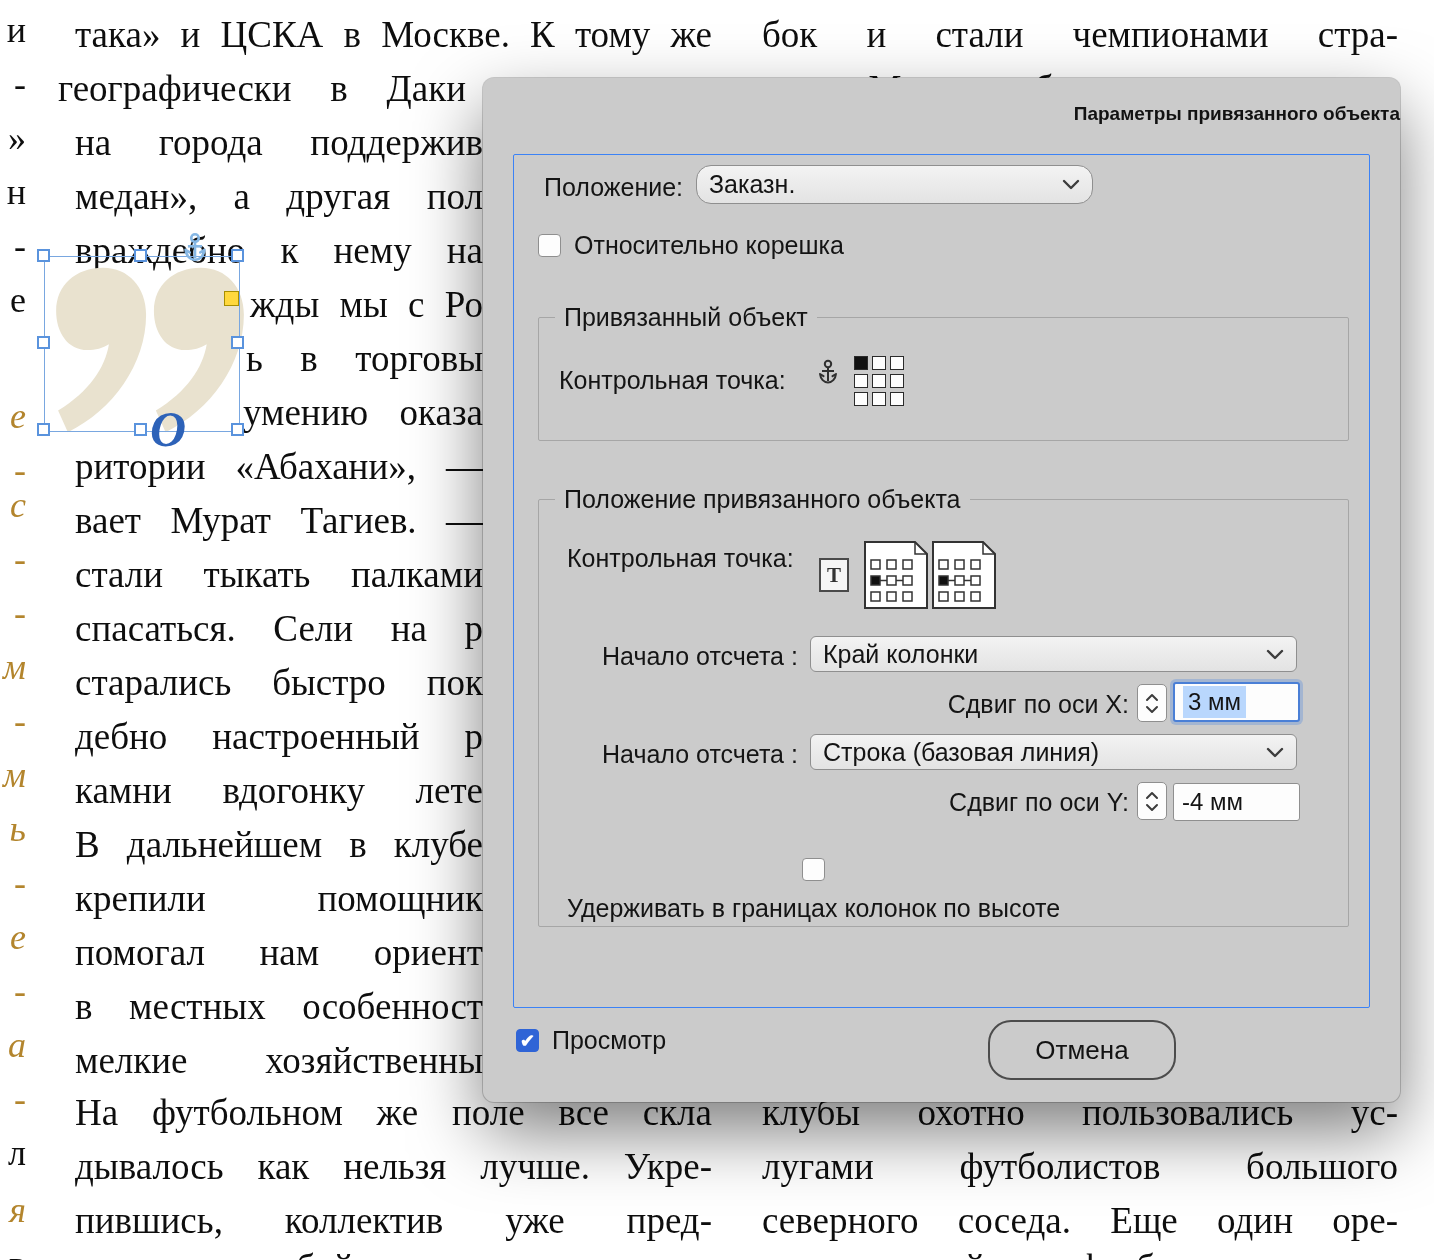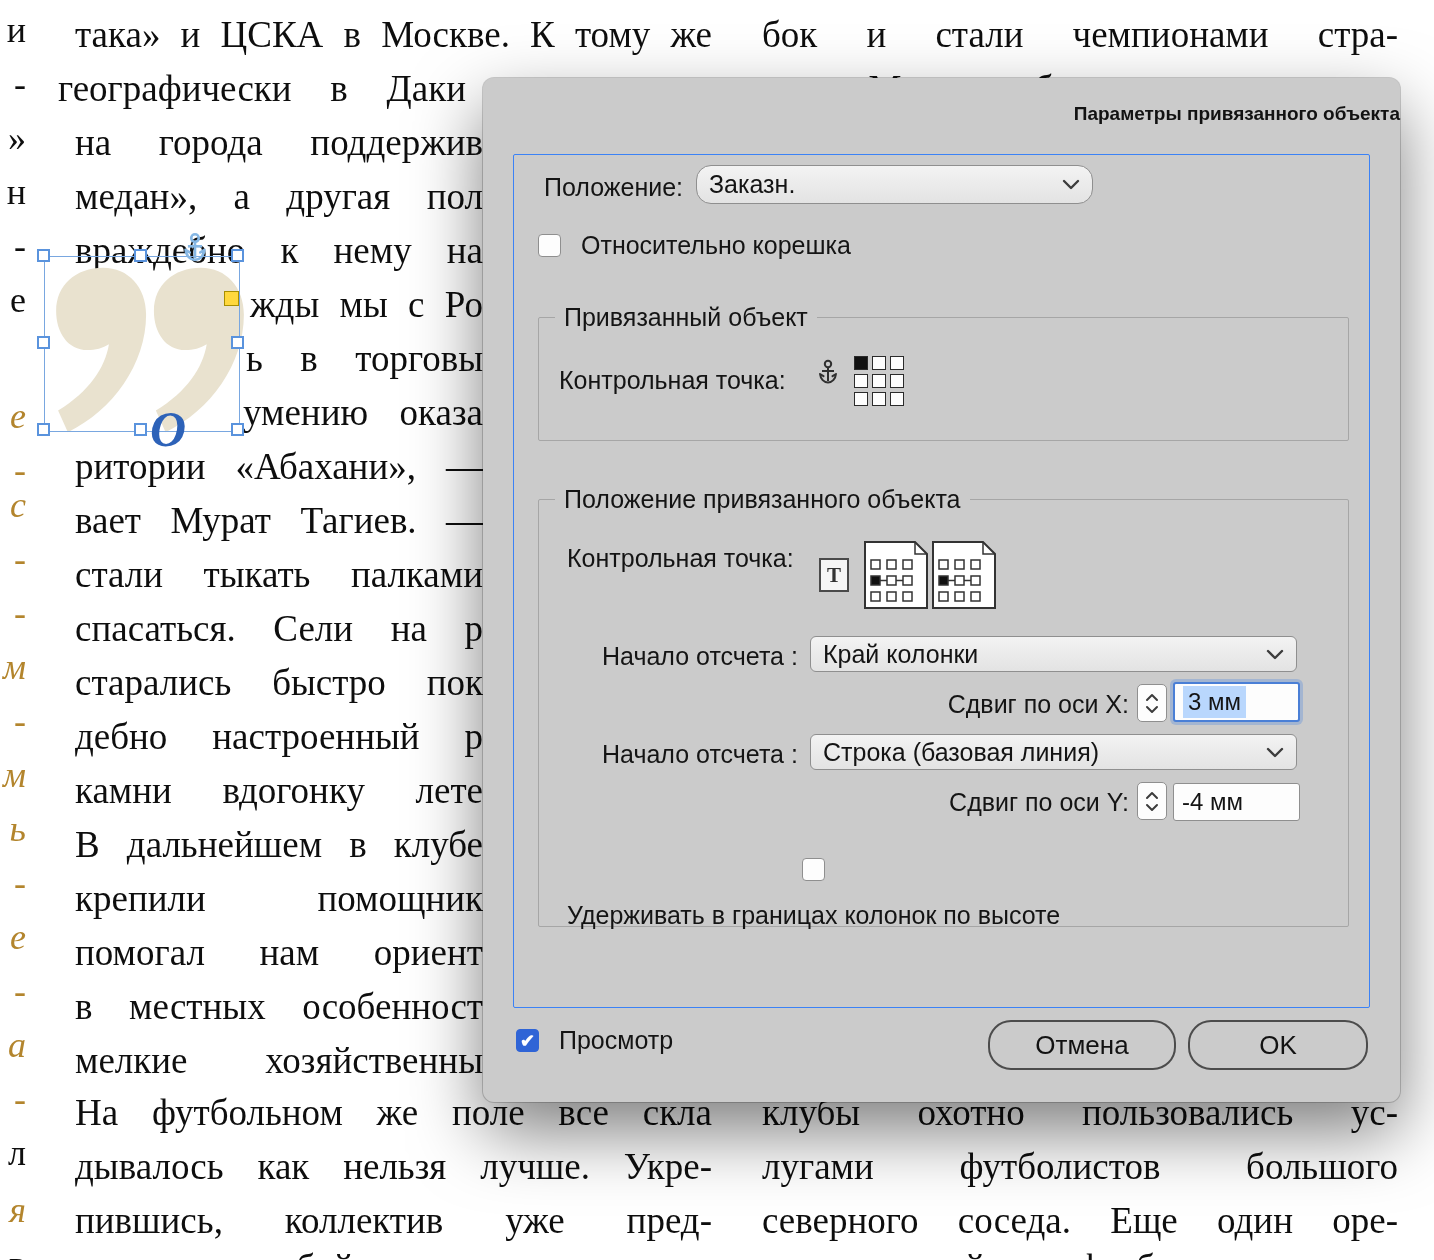--- a/index.html
+++ b/index.html
@@ -29,21 +29,21 @@
   .panel{position:absolute;left:30px;top:76px;width:857px;height:854px;border:1px solid #3b82f6;border-radius:2px;box-sizing:border-box;}
   .lbl{font-size:25px;color:#141414;white-space:nowrap;}
 
   .dropdown{position:absolute;display:flex;align-items:center;padding:0 12px;box-sizing:border-box;
     background:linear-gradient(#f3f3f3,#e3e3e3);border:1px solid #8f8f8f;border-radius:6px;font-size:25px;color:#141414;}
   .dropdown .chev{margin-left:auto;flex:0 0 auto;}
 
   .pos-label{position:absolute;left:30px;top:18px;}
   .pos-dd{left:182px;top:10px;width:397px;height:39px;border-radius:15px;}
 
-  .chk-row{position:absolute;display:flex;align-items:center;gap:20px;}
+  .chk-row{position:absolute;display:flex;align-items:center;gap:13px;}
   .chk{width:23px;height:23px;background:#fdfdfd;border:1.5px solid #8f8f8f;border-radius:4px;box-sizing:border-box;flex:0 0 auto;
        display:flex;align-items:center;justify-content:center;}
   .chk.checked{background:#2f64d6;border-color:#2f64d6;color:#fff;font-size:18px;font-weight:bold;line-height:1;}
   .spine-row{left:24px;top:76px;}
   .manual-row{left:24px;top:790px;}
   .keep-row{left:28px;top:358px;flex-direction:column;}
   .preview-row{left:33px;top:948px;}
 
   .group{position:absolute;border:1px solid #a6a6a6;border-radius:2px;box-sizing:border-box;}
   .g1{left:24px;top:162px;width:811px;height:124px;}
@@ -69,21 +69,21 @@
   .yoff-label{position:absolute;left:320px;top:288px;width:270px;text-align:right;}
   .stepper{position:absolute;width:30px;height:38px;background:#fdfdfd;border:1px solid #8f8f8f;border-radius:5px;box-sizing:border-box;
            display:flex;flex-direction:column;align-items:center;justify-content:center;gap:3px;}
   .st1{left:598px;top:184px;}  .st2{left:598px;top:282px;}
   .field{position:absolute;background:#fdfdfd;border:1px solid #8f8f8f;border-radius:3px;box-sizing:border-box;
          display:flex;align-items:center;padding:0 8px;font-size:24px;}
   .fieldX{left:634px;top:182px;width:127px;height:40px;border:2px solid #4a7fd6;box-shadow:0 0 0 3px rgba(90,140,220,.35);}
   .fieldX .selhl{background:#b9d7fd;padding:2px 5px;}
   .fieldY{left:634px;top:283px;width:127px;height:38px;}
 
-  .btn{position:absolute;height:50px;border:2px solid #4c4c4c;border-radius:23px;background:transparent;
+  .btn{position:absolute;height:60px;border:2px solid #4c4c4c;border-radius:23px;background:transparent;
        font-family:"Liberation Sans",sans-serif;font-size:26px;color:#121212;cursor:pointer;}
   .btn-cancel{left:505px;top:942px;width:188px;}
   .btn-ok{left:705px;top:942px;width:180px;}
 </style>
 </head>
 <body>
 
 <div id="stage">
 
   <div id="doc-text">
@@ -293,15 +293,14 @@
         </div>
       </div>
 
     </div>
 
     <div class="chk-row preview-row">
       <span class="chk checked">✔</span>
       <span class="lbl">Просмотр</span>
     </div>
     <button class="btn btn-cancel">Отмена</button>
-    <button class="btn btn-ok">OK</button>
   </div>
 </div>
 
 </body></html>

